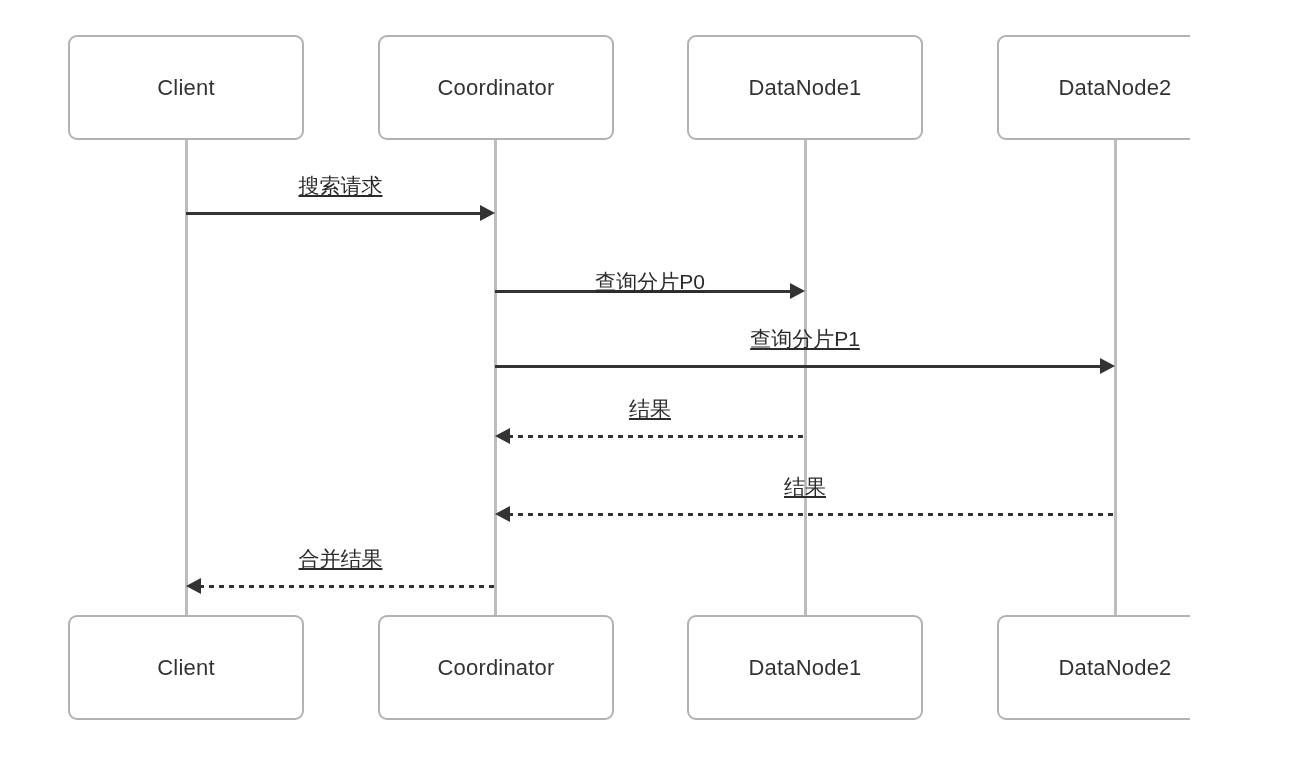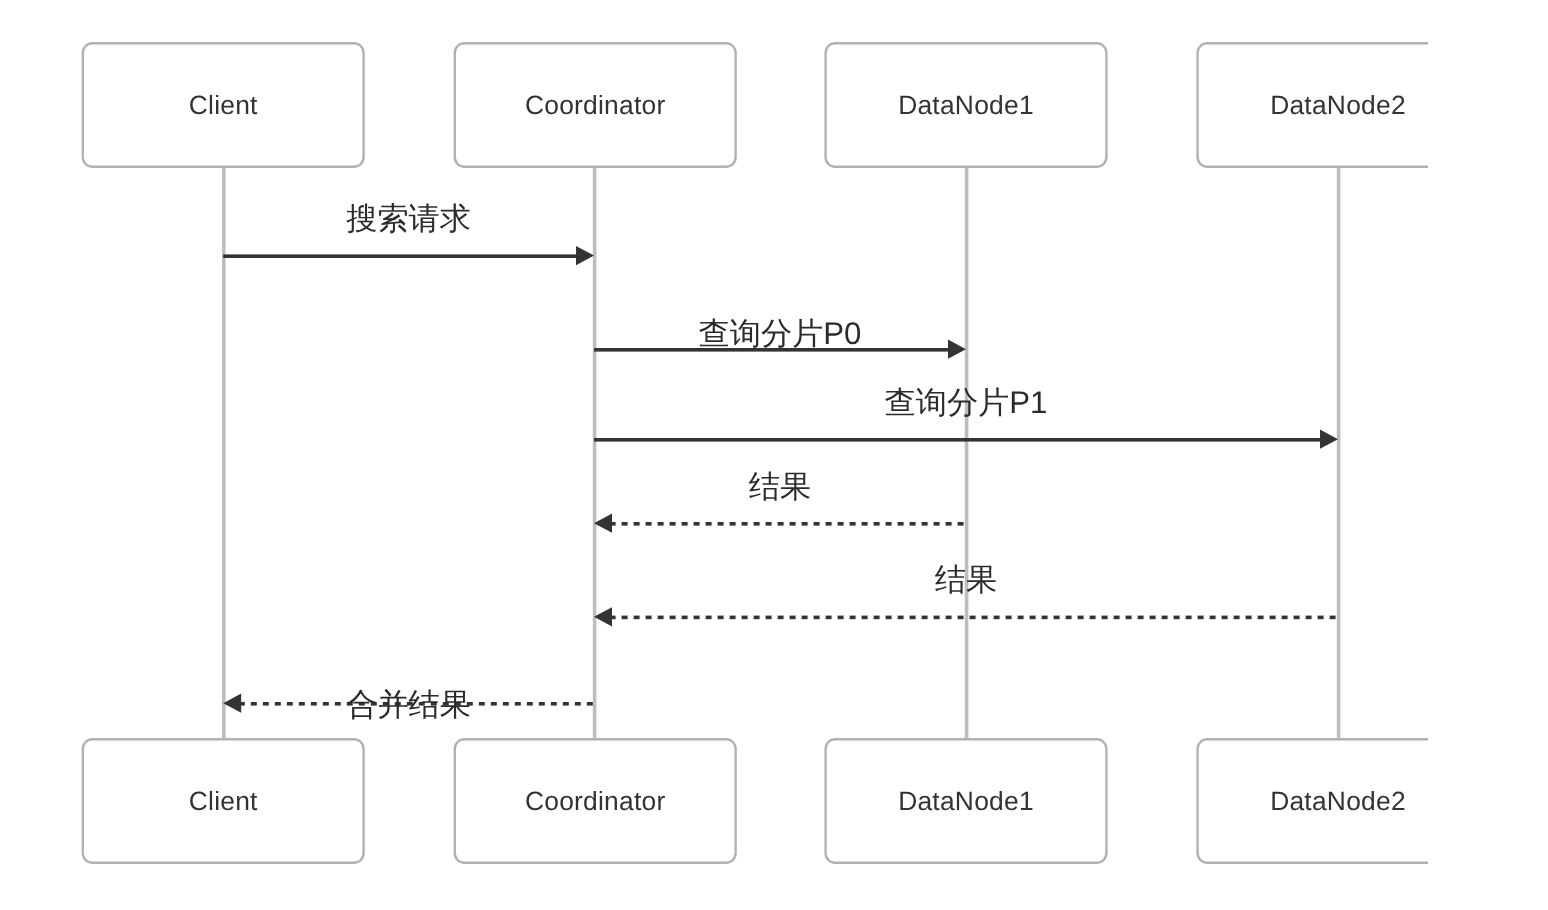--- a/index.html
+++ b/index.html
@@ -74,25 +74,26 @@
     border-bottom: 8px solid transparent;
   }
   .msg-arrow.right {
     border-left: 15px solid #333333;
   }
   .msg-arrow.left {
     border-right: 15px solid #333333;
   }
   .msg-label {
     position: absolute;
-    font-size: 26px;
+    font-size: 21px;
     color: #2b2b2b;
     white-space: nowrap;
     transform: translate(-50%, -100%);
     z-index: 3;
+    text-decoration: underline;
   }
 
   
   .watermark {
     position: absolute;
     z-index: 6;
     color: #c8c8c8;
     font-size: 19px;
     white-space: nowrap;
     user-select: none;
@@ -158,15 +159,15 @@
     <div class="msg-label" style="left: 650px; top: 423px;">结果</div>
     <div class="message" style="left: 495px; top: 513px; width: 620px;">
       <div class="msg-line dashed" style="left: 13px; width: 607px;"></div>
       <div class="msg-arrow left" style="left: 0px;"></div>
     </div>
     <div class="msg-label" style="left: 805px; top: 501px;">结果</div>
     <div class="message" style="left: 186px; top: 585px; width: 309px;">
       <div class="msg-line dashed" style="left: 13px; width: 296px;"></div>
       <div class="msg-arrow left" style="left: 0px;"></div>
     </div>
-    <div class="msg-label" style="left: 340.5px; top: 573px; margin-top: 32px;">合并结果</div>
+    <div class="msg-label" style="left: 340.5px; top: 573px;">合并结果</div>
     <div class="watermark" style="left: 1078px; top: 724px; margin-top: 36px;"><span class="wm-b">CSDN @乔丹搞笑</span><span>CSDN @乔丹搞笑</span></div>
   </div>
 
 </body></html>

